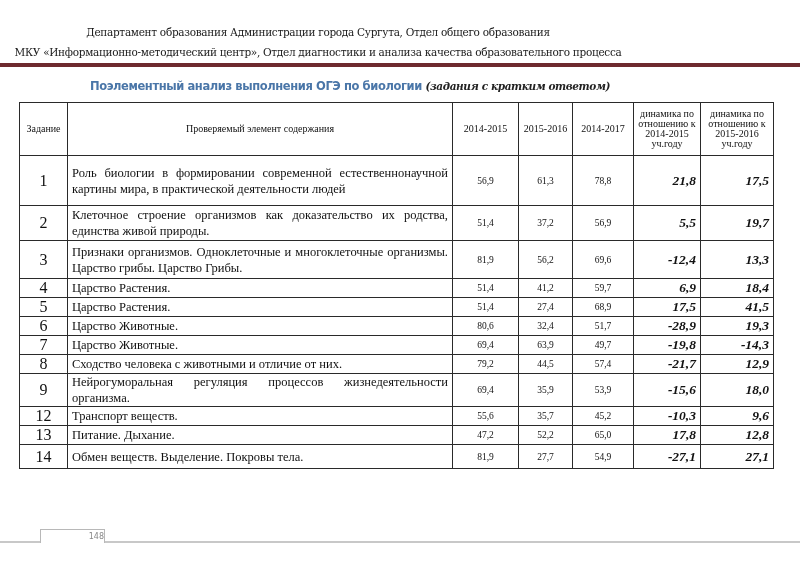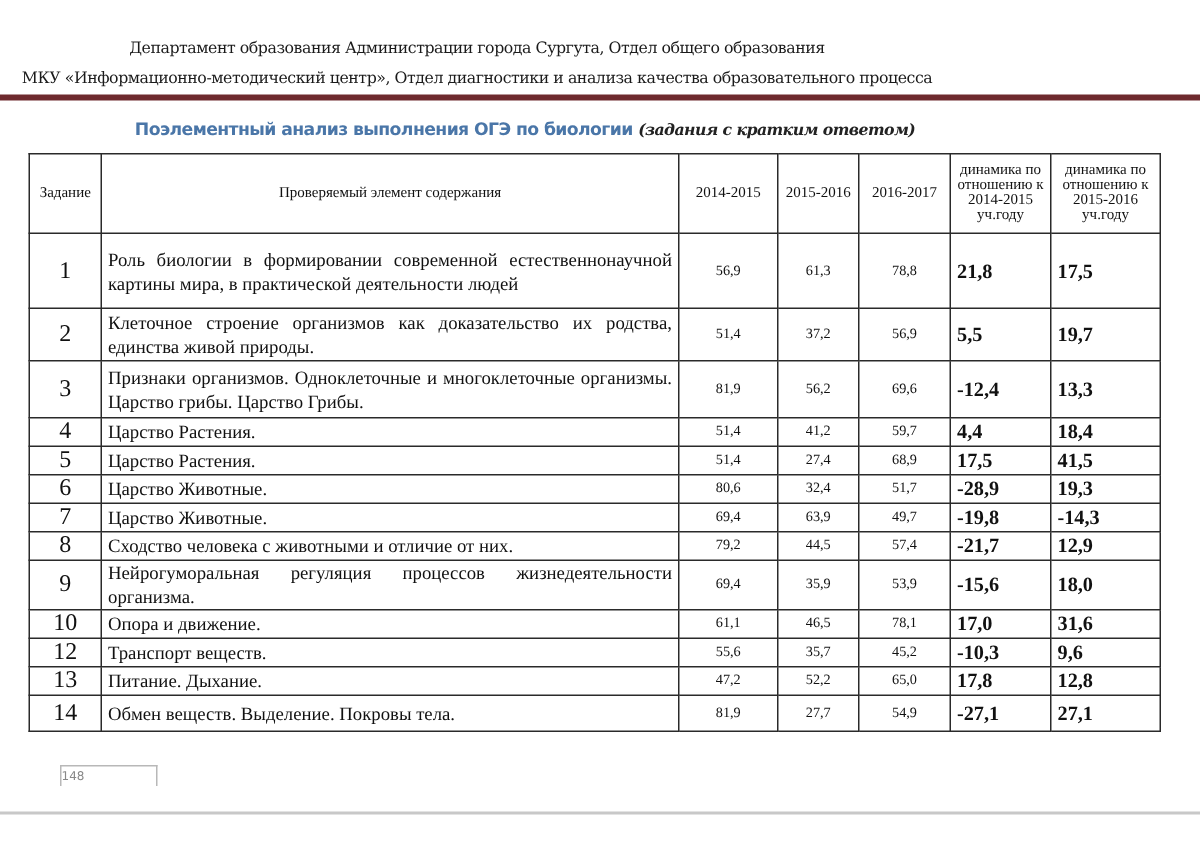--- a/index.html
+++ b/index.html
@@ -10,23 +10,23 @@
     .rule { position: absolute; left: 0; top: 63px; width: 800px; height: 4px; background: #6e2a2e; }
     .title { position: absolute; top: 79px; left: 0; width: 700px; text-align: center; font-family: "DejaVu Sans", sans-serif; font-size: 11.5px; font-weight: bold; letter-spacing: -0.4px; }
     .title .main { color: #4a76a8; }
     .title .sub { color: #222; font-style: italic; font-family: "DejaVu Serif", serif; font-size: 10.5px; }
     table { position: absolute; left: 19px; top: 102px; border-collapse: collapse; width: 754px; table-layout: fixed; }
     td, th { border: 1px solid #2a2a2a; padding: 0 4px; vertical-align: middle; }
     th { font-weight: normal; font-size: 10px; text-align: center; line-height: 10px; }
     .num { text-align: center; font-size: 16px; }
     .txt { text-align: justify; font-size: 12.5px; line-height: 16px; text-align-last: left; }
     .val { text-align: center; font-size: 9.5px; }
-    .dyn { text-align: left; font-size: 13.5px; font-weight: bold; }
+    .dyn { text-align: right; font-size: 13.5px; font-weight: bold; font-style: italic; }
     .footer-line { position: absolute; left: 0; top: 541px; width: 800px; height: 2px; background: #c8c8c8; }
-    .page-tab { position: absolute; left: 40px; top: 510px; width: 63px; height: 13px; border: 1px solid #b8b8b8; border-bottom: none; background: #fff; text-align: left; font-family: "DejaVu Sans", sans-serif; font-size: 8px; color: #888; line-height: 14px; }
+    .page-tab { position: absolute; left: 40px; top: 529px; width: 63px; height: 13px; border: 1px solid #b8b8b8; border-bottom: none; background: #fff; text-align: right; font-family: "DejaVu Sans", sans-serif; font-size: 8px; color: #888; line-height: 14px; }
   </style>
 </head>
 <body>
 
 <div class="hdr hdr1">Департамент образования Администрации города Сургута, Отдел общего образования</div>
 <div class="hdr hdr2">МКУ «Информационно-методический центр», Отдел диагностики и анализа качества образовательного процесса</div>
 <div class="rule"></div>
 
 <div class="title">
   <span class="main">Поэлементный анализ выполнения ОГЭ по биологии</span>
@@ -42,21 +42,21 @@
     <col style="width:61px">
     <col style="width:67px">
     <col style="width:73px">
   </colgroup>
   <thead>
     <tr style="height:53px">
       <th>Задание</th>
       <th>Проверяемый элемент содержания</th>
       <th>2014-2015</th>
       <th>2015-2016</th>
-      <th>2016-2017</th>
+      <th>2014-2017</th>
       <th>динамика по отношению к 2014-2015 уч.году</th>
       <th>динамика по отношению к 2015-2016 уч.году</th>
     </tr>
   </thead>
   <tbody id="tbody">
       <tr style="height: 50px;">
         <td class="num">1</td>
         <td class="txt">Роль биологии в формировании современной естественнонаучной картины мира, в практической деятельности людей</td>
         <td class="val">56,9</td>
         <td class="val">61,3</td>
@@ -81,21 +81,21 @@
         <td class="val">69,6</td>
         <td class="dyn">-12,4</td>
         <td class="dyn">13,3</td>
       </tr>
       <tr style="height: 15px;">
         <td class="num">4</td>
         <td class="txt" style="line-height: 14px;">Царство Растения.</td>
         <td class="val">51,4</td>
         <td class="val">41,2</td>
         <td class="val">59,7</td>
-        <td class="dyn">4,4</td>
+        <td class="dyn">6,9</td>
         <td class="dyn">18,4</td>
       </tr>
       <tr style="height: 15px;">
         <td class="num">5</td>
         <td class="txt" style="line-height: 14px;">Царство Растения.</td>
         <td class="val">51,4</td>
         <td class="val">27,4</td>
         <td class="val">68,9</td>
         <td class="dyn">17,5</td>
         <td class="dyn">41,5</td>
@@ -129,29 +129,20 @@
       </tr>
       <tr style="height: 32px;">
         <td class="num">9</td>
         <td class="txt">Нейрогуморальная регуляция процессов жизнедеятельности организма.</td>
         <td class="val">69,4</td>
         <td class="val">35,9</td>
         <td class="val">53,9</td>
         <td class="dyn">-15,6</td>
         <td class="dyn">18,0</td>
       </tr>
-      <tr style="height: 16px;">
-        <td class="num">10</td>
-        <td class="txt" style="line-height: 14px;">Опора и движение.</td>
-        <td class="val">61,1</td>
-        <td class="val">46,5</td>
-        <td class="val">78,1</td>
-        <td class="dyn">17,0</td>
-        <td class="dyn">31,6</td>
-      </tr>
       <tr style="height: 19px;">
         <td class="num">12</td>
         <td class="txt" style="line-height: 14px;">Транспорт веществ.</td>
         <td class="val">55,6</td>
         <td class="val">35,7</td>
         <td class="val">45,2</td>
         <td class="dyn">-10,3</td>
         <td class="dyn">9,6</td>
       </tr>
       <tr style="height: 19px;">

